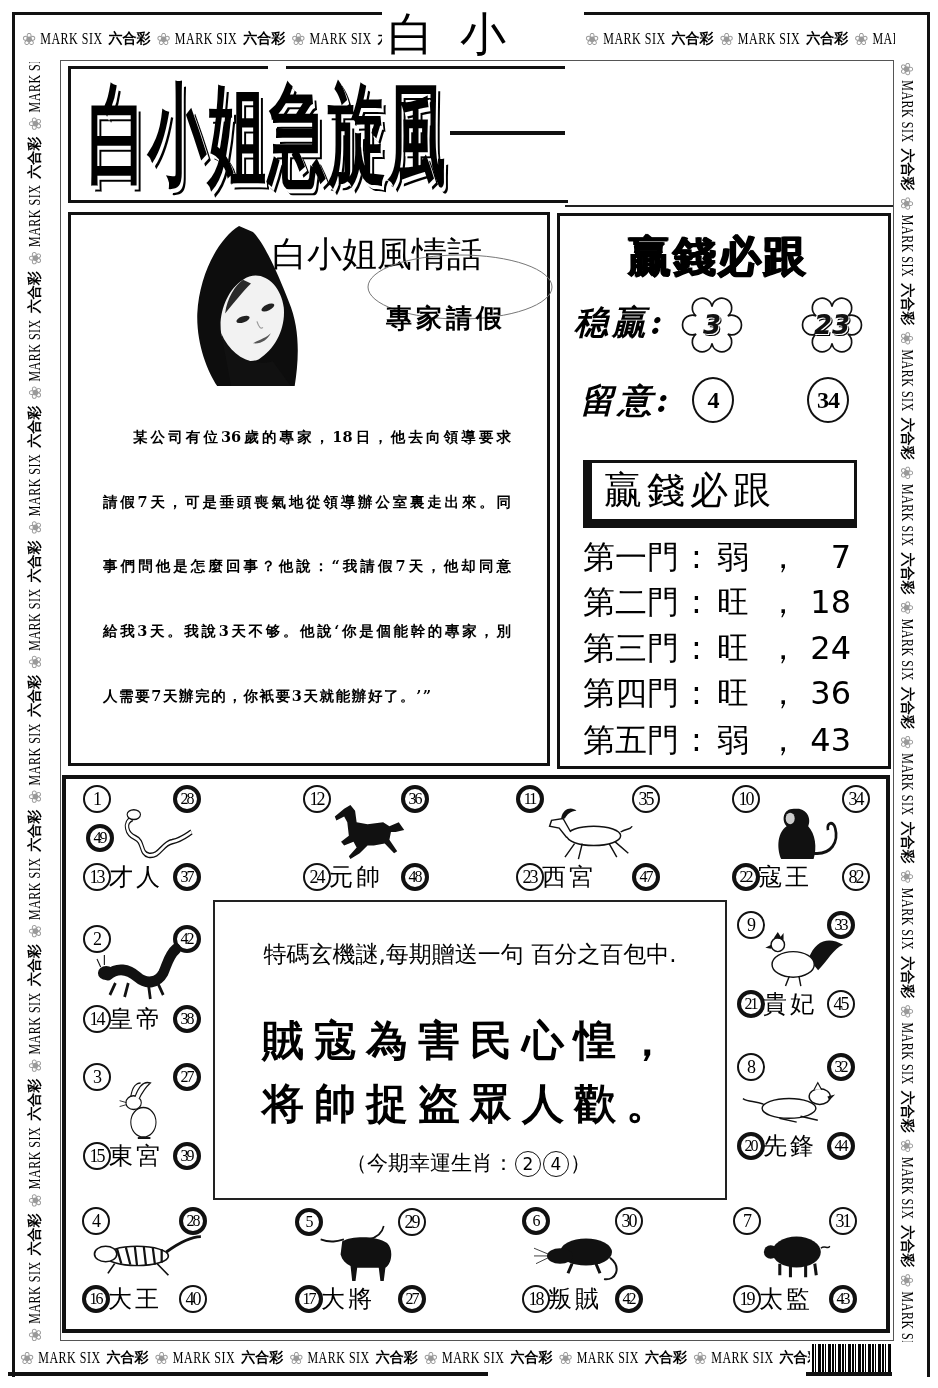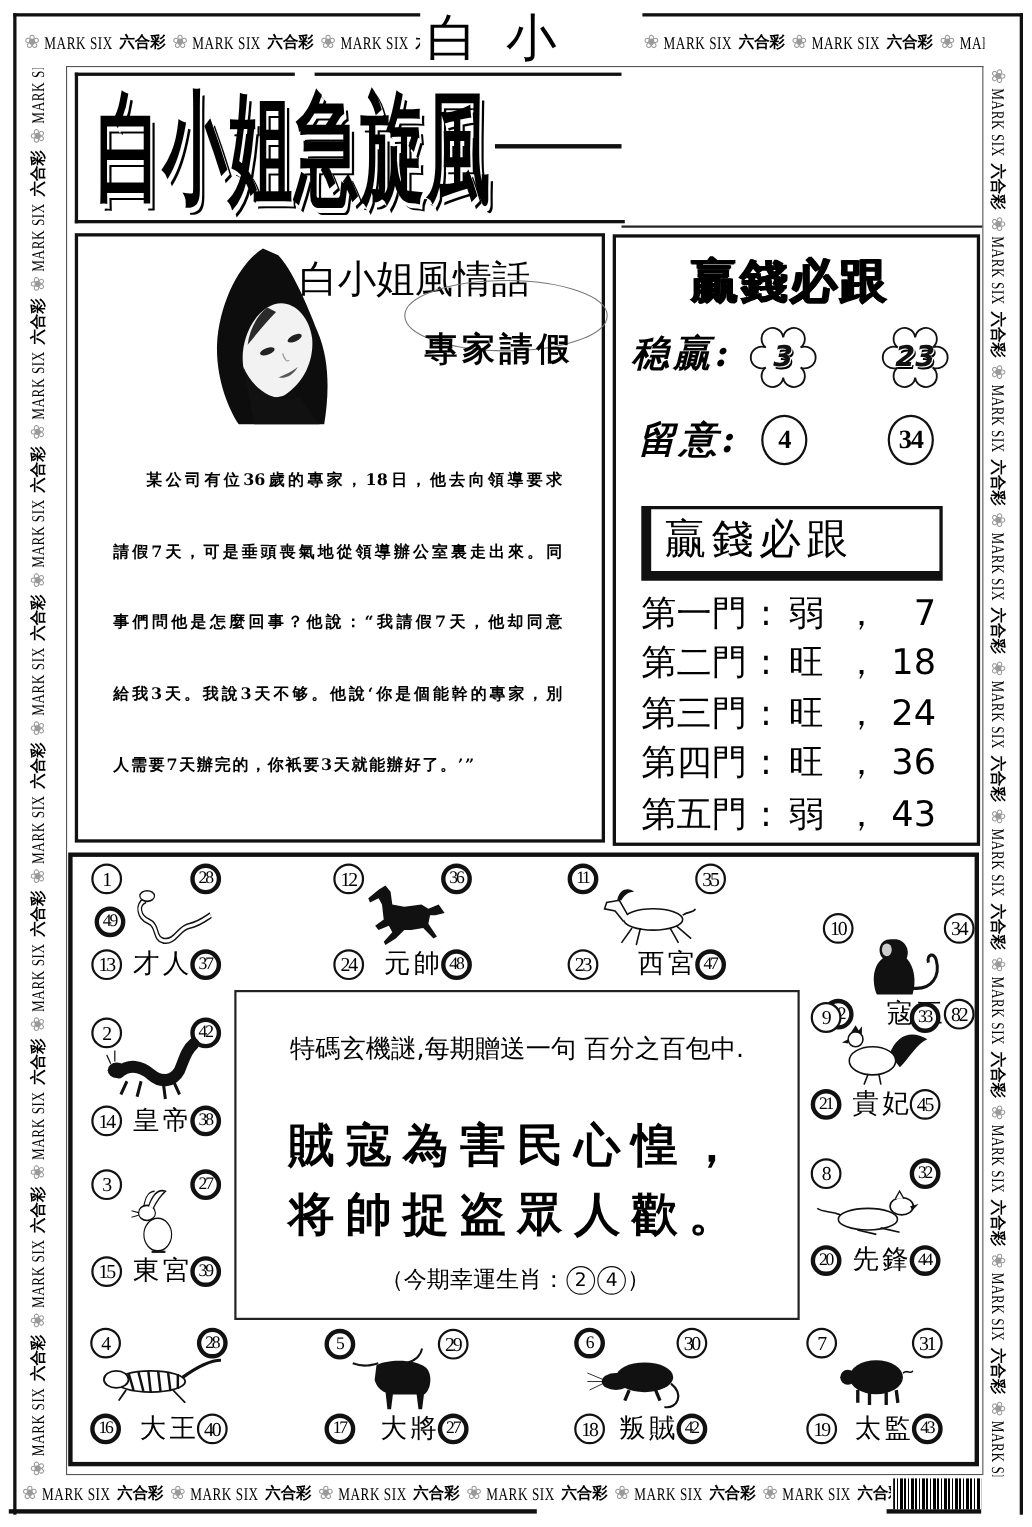--- a/index.html
+++ b/index.html
@@ -28,21 +28,21 @@
   .headtop-a{position:absolute;left:68px;top:66px;width:200px;height:3px;background:#111;}
   .headtop-b{position:absolute;left:286px;top:66px;width:279px;height:3px;background:#111;}
   .head-rule{position:absolute;left:450px;top:131px;width:115px;height:4px;background:#111;}
   .headline{position:absolute;left:88px;top:80px;font-family:"DejaVu Sans",sans-serif;font-weight:bold;font-size:58px;line-height:58px;letter-spacing:2px;transform-origin:0 0;transform:scale(1,1.9);text-shadow:2px 2px 0 #fff,4px 3px 0 #000;white-space:nowrap;}
   .hline-right{position:absolute;left:565px;top:205px;width:328px;height:2px;background:#222;}
   
   .storybox{position:absolute;left:68px;top:212px;width:476px;height:548px;border:3px solid #111;}
   .photo{position:absolute;left:190px;top:222px;width:112px;height:164px;}
   .story-heading{position:absolute;left:272px;top:232px;font-family:"DejaVu Serif",serif;font-size:35px;line-height:44px;white-space:nowrap;}
   .story-ellipse{position:absolute;left:366px;top:252px;width:188px;height:70px;}
-  .story-sub{position:absolute;left:386px;top:298px;font-family:"DejaVu Sans",sans-serif;font-weight:bold;font-size:30px;letter-spacing:4px;line-height:40px;white-space:nowrap;}
+  .story-sub{position:absolute;left:386px;top:298px;font-family:"DejaVu Sans",sans-serif;font-weight:bold;font-size:26px;letter-spacing:4px;line-height:40px;white-space:nowrap;}
   .sline{position:absolute;left:103px;width:408px;height:22px;font-family:"DejaVu Serif",serif;font-weight:bold;font-size:14.5px;line-height:22px;white-space:nowrap;text-align:justify;text-align-last:justify;}
   .sline.first{left:133px;width:378px;}
   .sline.last{text-align-last:left;letter-spacing:1.6px;}
   
   .tipsbox{position:absolute;left:557px;top:213px;width:328px;height:550px;border:3px solid #111;}
   .tips-title{position:absolute;left:628px;top:228px;font-family:"DejaVu Sans",sans-serif;font-weight:900;font-size:43px;line-height:56px;letter-spacing:2px;white-space:nowrap;text-shadow:1px 0 0 #000,-1px 0 0 #000,0 1px 0 #000;}
   .tips-label{position:absolute;font-family:"DejaVu Serif",serif;font-style:italic;font-weight:bold;font-size:34px;line-height:44px;white-space:nowrap;letter-spacing:4px;}
   .flower{position:absolute;width:82px;height:76px;}
   .flower svg{position:absolute;left:0;top:0;width:100%;height:100%;}
   .flower span{position:absolute;left:0;top:0;width:100%;height:100%;display:flex;align-items:center;justify-content:center;font-family:"DejaVu Sans",sans-serif;font-weight:bold;font-style:italic;font-size:26px;color:#111;text-shadow:1px 1px 0 #fff,2px 2px 0 #000;}
@@ -56,21 +56,21 @@
   .g-status{left:134px;}
   .g-comma{left:184px;}
   .g-val{right:4px;text-align:right;}
   
   .gridbox{position:absolute;left:62px;top:775px;width:820px;height:550px;border:4px solid #111;}
   .zcell{position:absolute;}
   .num{position:absolute;width:28px;height:28px;border:2px solid #111;border-radius:50%;box-sizing:border-box;display:flex;align-items:center;justify-content:center;font-family:"Liberation Serif",serif;font-size:18px;letter-spacing:-2px;line-height:1;background:#fff;padding-right:1px;}
   .num[data-weight="thick"]{border-width:4px;font-size:16px;}
   .num.tl{left:0;top:0;} .num.tr{right:0;top:0;} .num.bl{left:0;bottom:0;} .num.br{right:0;bottom:0;}
   .num.extra{left:3px;top:39px;}
-  .zlabel{position:absolute;left:26px;right:26px;bottom:-1px;height:30px;line-height:30px;text-align:right;font-family:Liberation Serif, serif;font-size:24px;letter-spacing:3px;white-space:nowrap;}
+  .zlabel{position:absolute;left:26px;right:26px;bottom:-1px;height:30px;line-height:30px;text-align:left;font-family:Liberation Serif, serif;font-size:24px;letter-spacing:3px;white-space:nowrap;}
   .animal{position:absolute;left:24px;top:18px;width:calc(100% - 48px);height:calc(100% - 48px);overflow:visible;}
   
   .riddlebox{position:absolute;left:213px;top:900px;width:510px;height:296px;border:2px solid #222;}
   .r-intro{position:absolute;left:213px;top:938px;width:514px;text-align:center;font-family:"DejaVu Sans",sans-serif;font-size:23px;line-height:32px;white-space:nowrap;}
   .r-verse{position:absolute;left:213px;width:514px;text-align:center;font-family:"DejaVu Serif",serif;font-weight:bold;font-size:42px;line-height:52px;letter-spacing:10px;white-space:nowrap;}
   .r-lucky{position:absolute;left:213px;top:1148px;width:511px;text-align:center;font-family:"DejaVu Sans",sans-serif;font-size:21px;line-height:30px;white-space:nowrap;}
   .r-lucky .cd{display:inline-block;width:24px;height:24px;border:1.5px solid #111;border-radius:50%;line-height:24px;text-align:center;font-size:17px;vertical-align:middle;margin:0 1px;}
 </style>
 </head>
 <body>
@@ -384,21 +384,21 @@
   <svg class="animal" viewBox="0 0 100 60" preserveAspectRatio="none">
     <ellipse cx="56" cy="34" rx="28" ry="10" fill="#fff" stroke="#111" stroke-width="1.5"></ellipse>
     <path d="M32,30 L24,16 L12,18 L10,24 L20,26 L28,36" fill="#fff" stroke="#111" stroke-width="1.5"></path>
     <path d="M22,16 C24,4 34,4 38,8 C32,8 28,12 26,16 Z" fill="#111"></path>
     <path d="M36,42 L26,56 M44,42 L40,58 M72,42 L80,56 M78,40 L92,52" stroke="#111" stroke-width="1.5"></path>
     <path d="M84,30 C90,26 94,28 96,24" fill="none" stroke="#111" stroke-width="1.5"></path>
   </svg>
   <span class="zlabel">西宮</span>
 </div>
 
-<div class="zcell" style="left:748px;top:785px;width:138px;height:106px;margin-top:45px;">
+<div class="zcell" style="left:732px;top:785px;width:138px;height:106px;">
   <span class="num tl" data-weight="thin">10</span>
   <span class="num tr" data-weight="thin">34</span>
   <span class="num bl" data-weight="thick">22</span>
   <span class="num br" data-weight="thin">82</span>
   <svg class="animal" viewBox="0 0 100 60" preserveAspectRatio="none">
     <path d="M42,6 C30,6 28,18 34,24 C22,32 24,50 28,58 L64,58 C68,46 66,32 58,24 C62,16 56,6 46,6 Z" fill="#111"></path>
     <ellipse cx="38" cy="16" rx="5" ry="6" fill="#ccc"></ellipse>
     <path d="M64,52 C84,54 92,40 88,26 C86,18 78,20 80,28" fill="none" stroke="#111" stroke-width="3"></path>
   </svg>
   <span class="zlabel">寇王</span>

